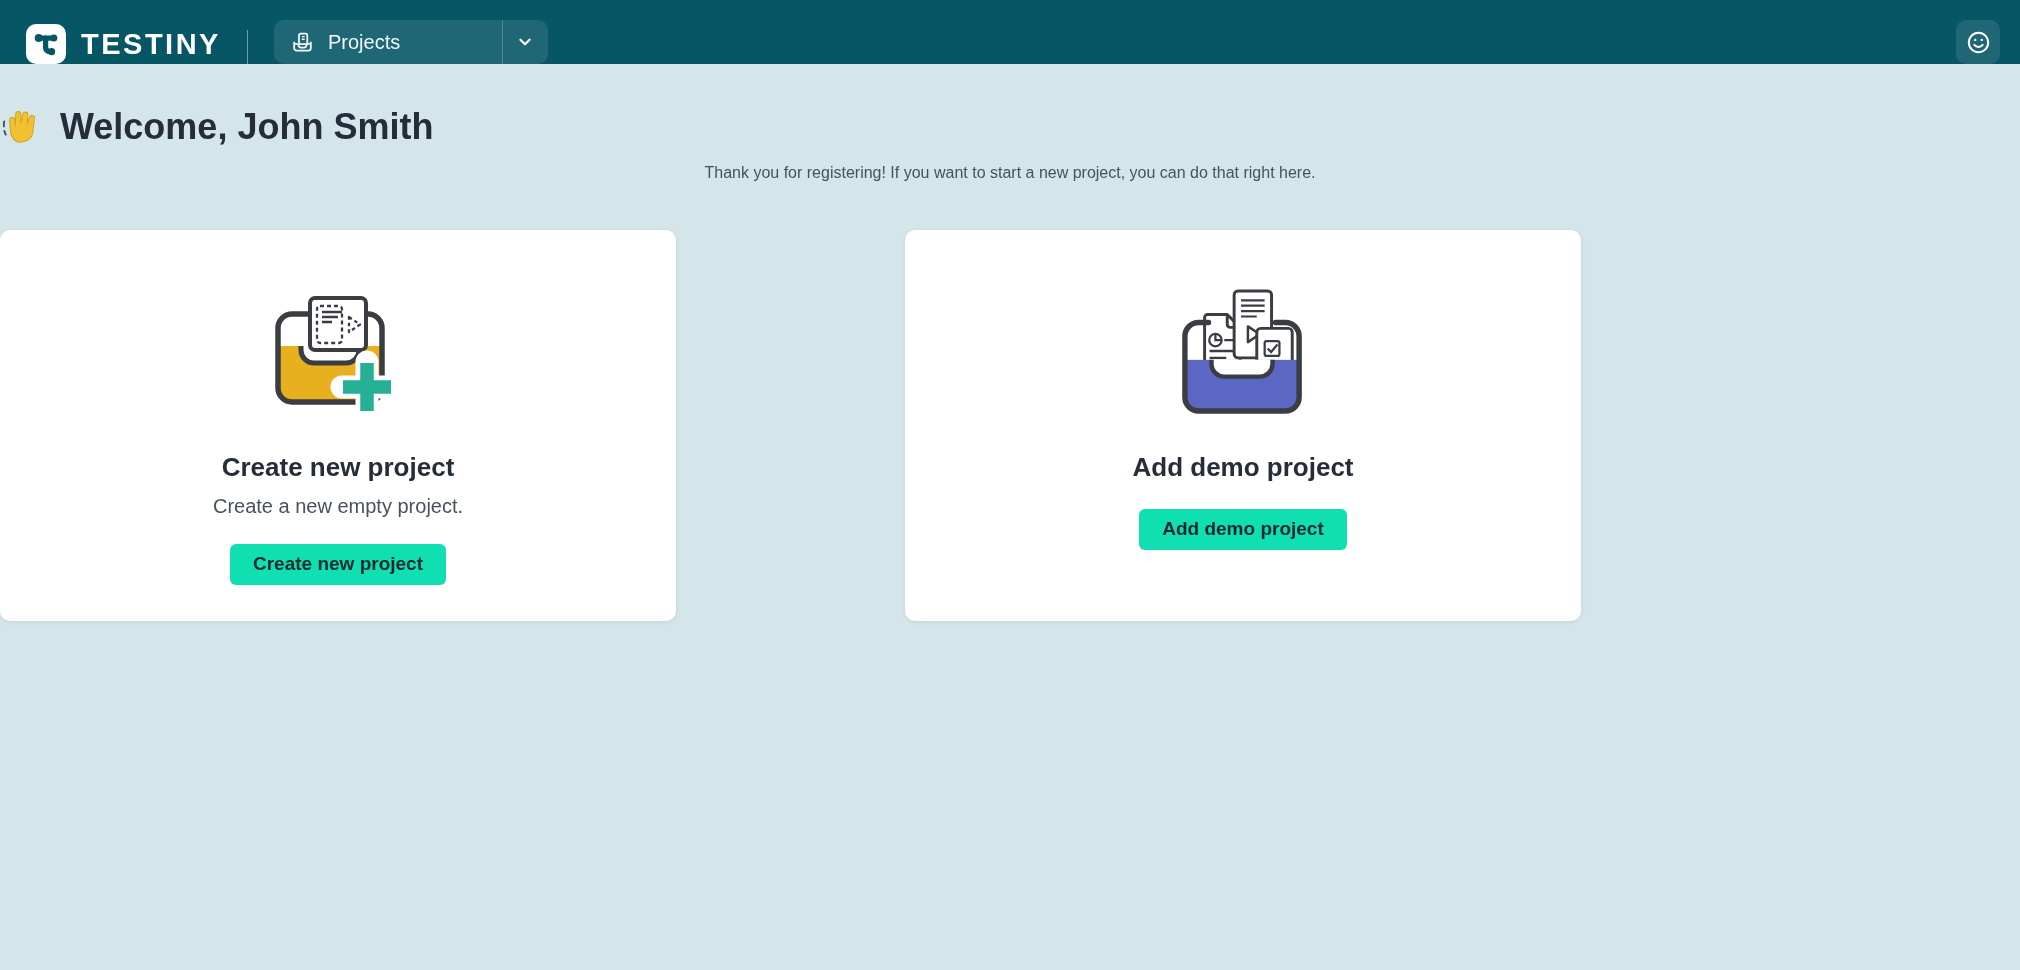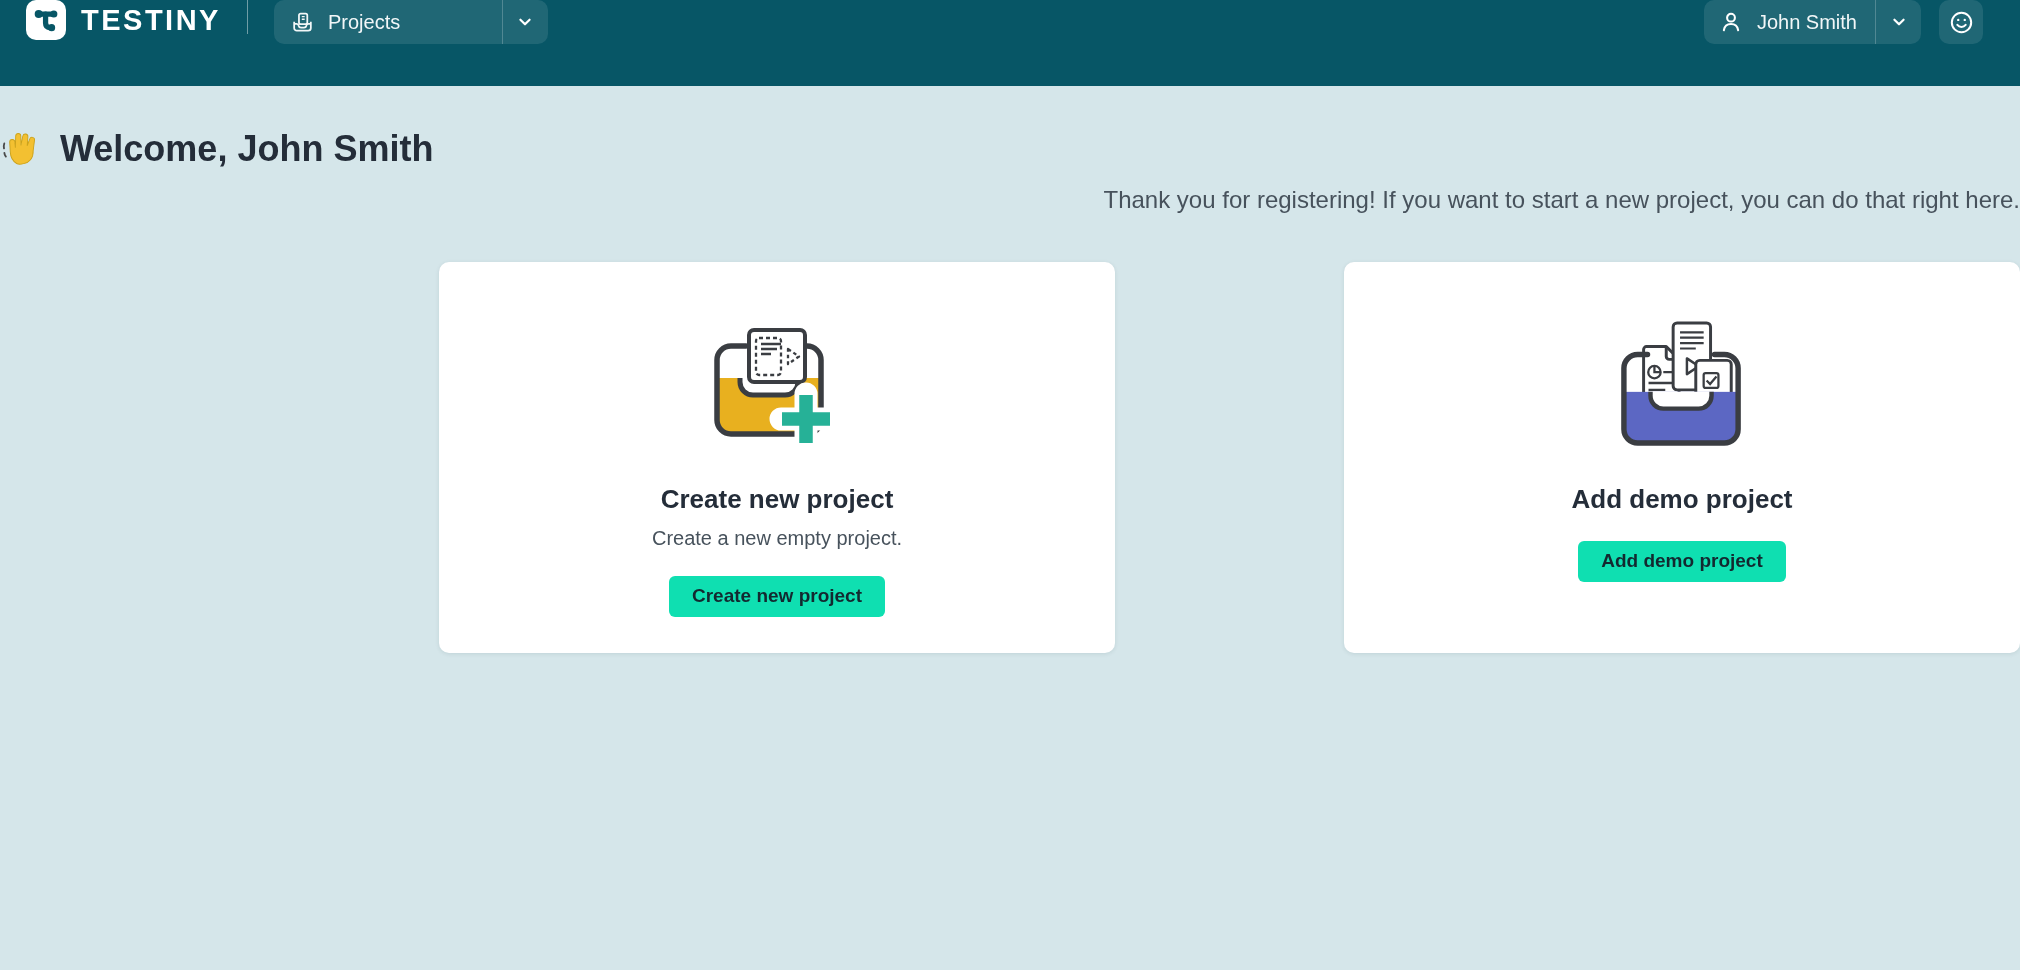--- a/index.html
+++ b/index.html
@@ -16,23 +16,23 @@
   }
   *{box-sizing:border-box;}
   html,body{margin:0;padding:0;}
   body{
     width:2020px;height:970px;overflow:hidden;
     background:var(--background);
     font-family:"Liberation Sans", sans-serif;
   }
   
   .topbar{
-    height:86px;background:var(--topbar-bg);
-    display:flex;align-items:flex-start;
-    padding:0 37px 0 26px;
+    height:64px;background:var(--topbar-bg);
+    display:flex;align-items:flex-end;
+    padding:0 20px 0 26px;
   }
   .brand{display:flex;align-items:center;gap:15px;cursor:pointer;}
   .logo-box{
     width:40px;height:40px;background:#ffffff;border-radius:10px;
     display:flex;align-items:center;justify-content:center;flex:0 0 auto;
   }
   .wordmark{
     color:#ffffff;font-size:29px;font-weight:700;letter-spacing:2.5px;
     line-height:1;user-select:none;
   }
@@ -50,22 +50,22 @@
   .tb-label{font-size:20px;color:#f2f7f8;white-space:nowrap;}
   .spacer{flex:1;}
   .user-btn .seg-main{padding:0 18px 0 14px;}
   .feedback-btn{width:44px;height:44px;justify-content:center;margin-left:18px;}
   
   .main{text-align:center;}
   .welcome-title{
     margin:40px 0 0;font-size:36px;font-weight:700;color:var(--heading);
     display:flex;align-items:center;justify-content:flex-start;gap:16px;line-height:1.25;
   }
-  .welcome-subtitle{margin:15px 0 18px;font-size:24px;color:var(--muted);text-align:right;}
-  .cards{display:flex;justify-content:flex-end;gap:229px;margin-top:48px;}
+  .welcome-subtitle{margin:15px 0 18px;font-size:16px;color:var(--muted);}
+  .cards{display:flex;justify-content:flex-start;gap:229px;margin-top:48px;}
   .card{
     width:676px;height:391px;background:#ffffff;border-radius:10px;
     box-shadow:0 1px 4px rgba(13,50,60,.10);
     padding-top:34px;
   }
   .illu{height:174px;display:flex;align-items:center;justify-content:center;}
   .card-title{margin:14px 0 0;font-size:26px;font-weight:700;color:var(--heading);}
   .card-desc{margin:12px 0 0;font-size:20px;color:var(--muted);}
   .card-btn{
     margin-top:26px;background:var(--accent-button);color:var(--btn-text);
@@ -112,36 +112,20 @@
     </span>
     <span class="seg-chevron">
       <svg width="22" height="22" viewBox="0 0 24 24">
         <path d="M7 9.5 L12 14.5 L17 9.5" fill="none" stroke="#fff" stroke-width="2.4" stroke-linecap="round" stroke-linejoin="round"></path>
       </svg>
     </span>
   </div>
 
   <div class="spacer"></div>
 
-  <div class="tb-btn user-btn">
-    <span class="seg-main">
-      <svg width="26" height="26" viewBox="0 0 24 24">
-        <g fill="none" stroke="#fff" stroke-width="1.9" stroke-linecap="round">
-          <circle cx="12" cy="8" r="3.6"></circle>
-          <path d="M5.4 19.6 c.6 -3.8 3.2 -5.7 6.6 -5.7 s6 1.9 6.6 5.7"></path>
-        </g>
-      </svg>
-      <span class="tb-label">John Smith</span>
-    </span>
-    <span class="seg-chevron">
-      <svg width="22" height="22" viewBox="0 0 24 24">
-        <path d="M7 9.5 L12 14.5 L17 9.5" fill="none" stroke="#fff" stroke-width="2.4" stroke-linecap="round" stroke-linejoin="round"></path>
-      </svg>
-    </span>
-  </div>
 
   <div class="tb-btn feedback-btn">
     <svg width="27" height="27" viewBox="0 0 24 24">
       <g fill="none" stroke="#fff" stroke-width="1.8" stroke-linecap="round">
         <circle cx="12" cy="12" r="8.6"></circle>
         <path d="M8.3 14.1 a4.7 4.7 0 0 0 7.4 0"></path>
       </g>
       <circle cx="9.1" cy="9.7" r="1.05" fill="#fff"></circle>
       <circle cx="14.9" cy="9.7" r="1.05" fill="#fff"></circle>
     </svg>

